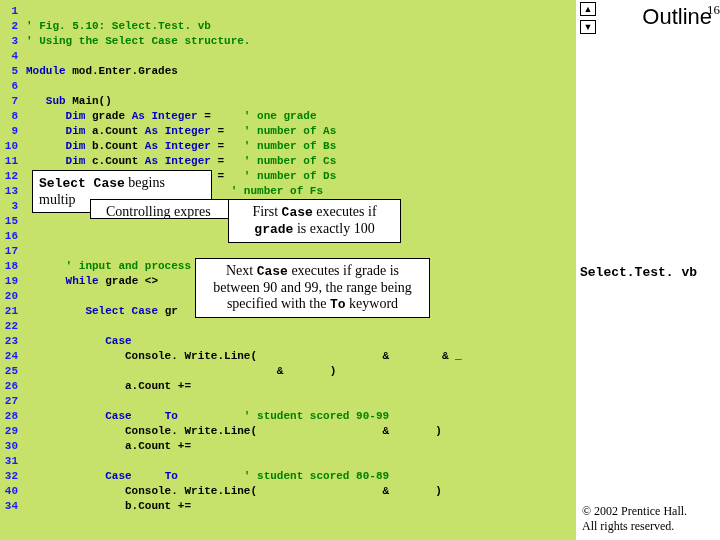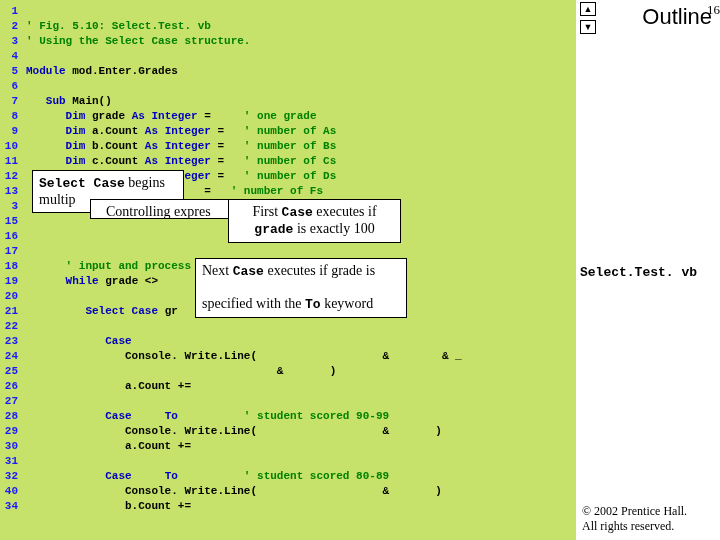--- a/index.html
+++ b/index.html
@@ -91,34 +91,34 @@
 
 <span class="kw">            Case</span><span class="kw">     To</span><span class="cm">          ' student scored 90-99</span>
 <span class="id">               Console. Write.Line(</span><span class="id">                   &amp;       )</span>
 <span class="id">               a.Count += </span>
 
 <span class="kw">            Case</span><span class="kw">     To</span><span class="cm">          ' student scored 80-89</span>
 <span class="id">               Console. Write.Line(</span><span class="id">                   &amp;       )</span>
 <span class="id">               b.Count += </span>
   </div>
 
-  <div class="callout" style="left:32px; top:170px; width:152px;">
+  <div class="callout" style="left:32px; top:170px; width:180px;">
     <span class="b">Select Case</span><span> begins</span><br>
     <span>multip</span>
   </div>
   <div class="callout" style="left:90px; top:199px; width:140px; height:20px;padding-left:15px;">
     <span>Controlling expres</span>
   </div>
   <div class="callout" style="left:228px; top:199px; width:173px;text-align:center;">
     <span>First </span><span class="b">Case</span><span> executes if</span><br>
     <span class="b">grade</span><span> is exactly 100</span>
   </div>
-  <div class="callout" style="left:195px; top:258px; width:212px;">
+  <div class="callout" style="left:195px; top:258px; width:235px;text-align:center;">
     <span>Next </span><span class="b">Case</span><span> executes if grade is</span><br>
-    <br>
+    <span>between 90 and 99, the range being</span><br>
     <span>specified with the </span><span class="b">To</span><span> keyword</span>
   </div>
 </div>
 
 <div class="right-panel">
   <div class="navbox">
       <span>▲</span>
     </div>
   <div class="navbox down">
       <span>▼</span>

